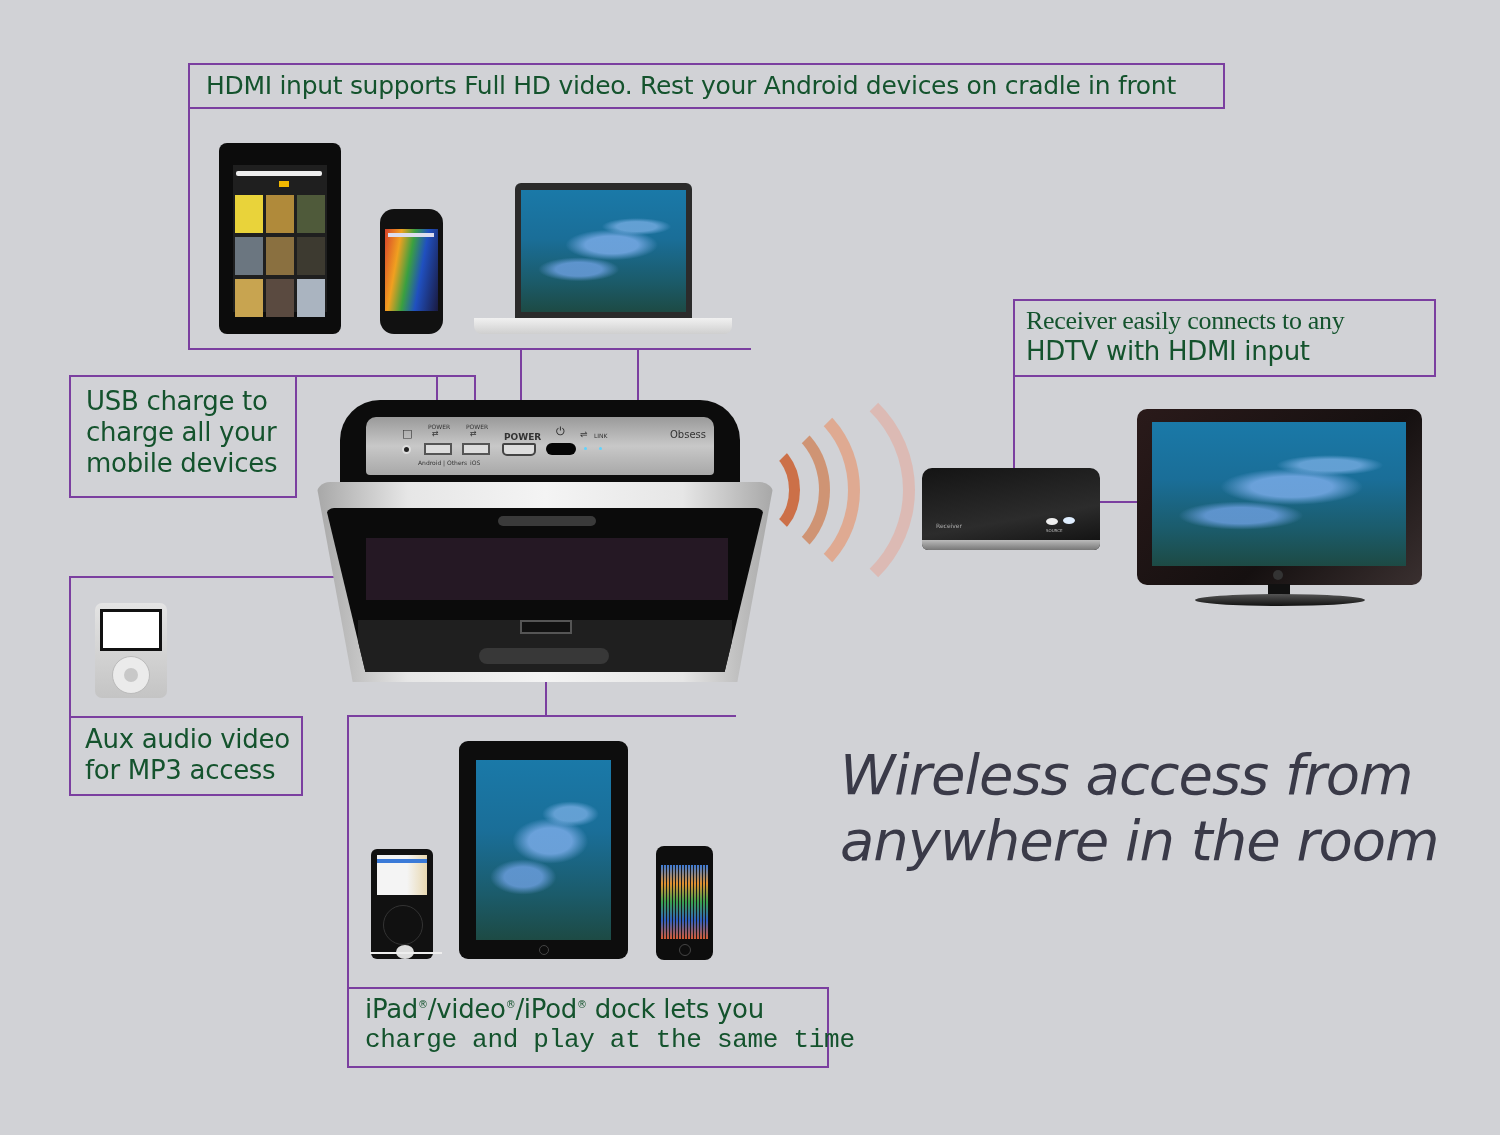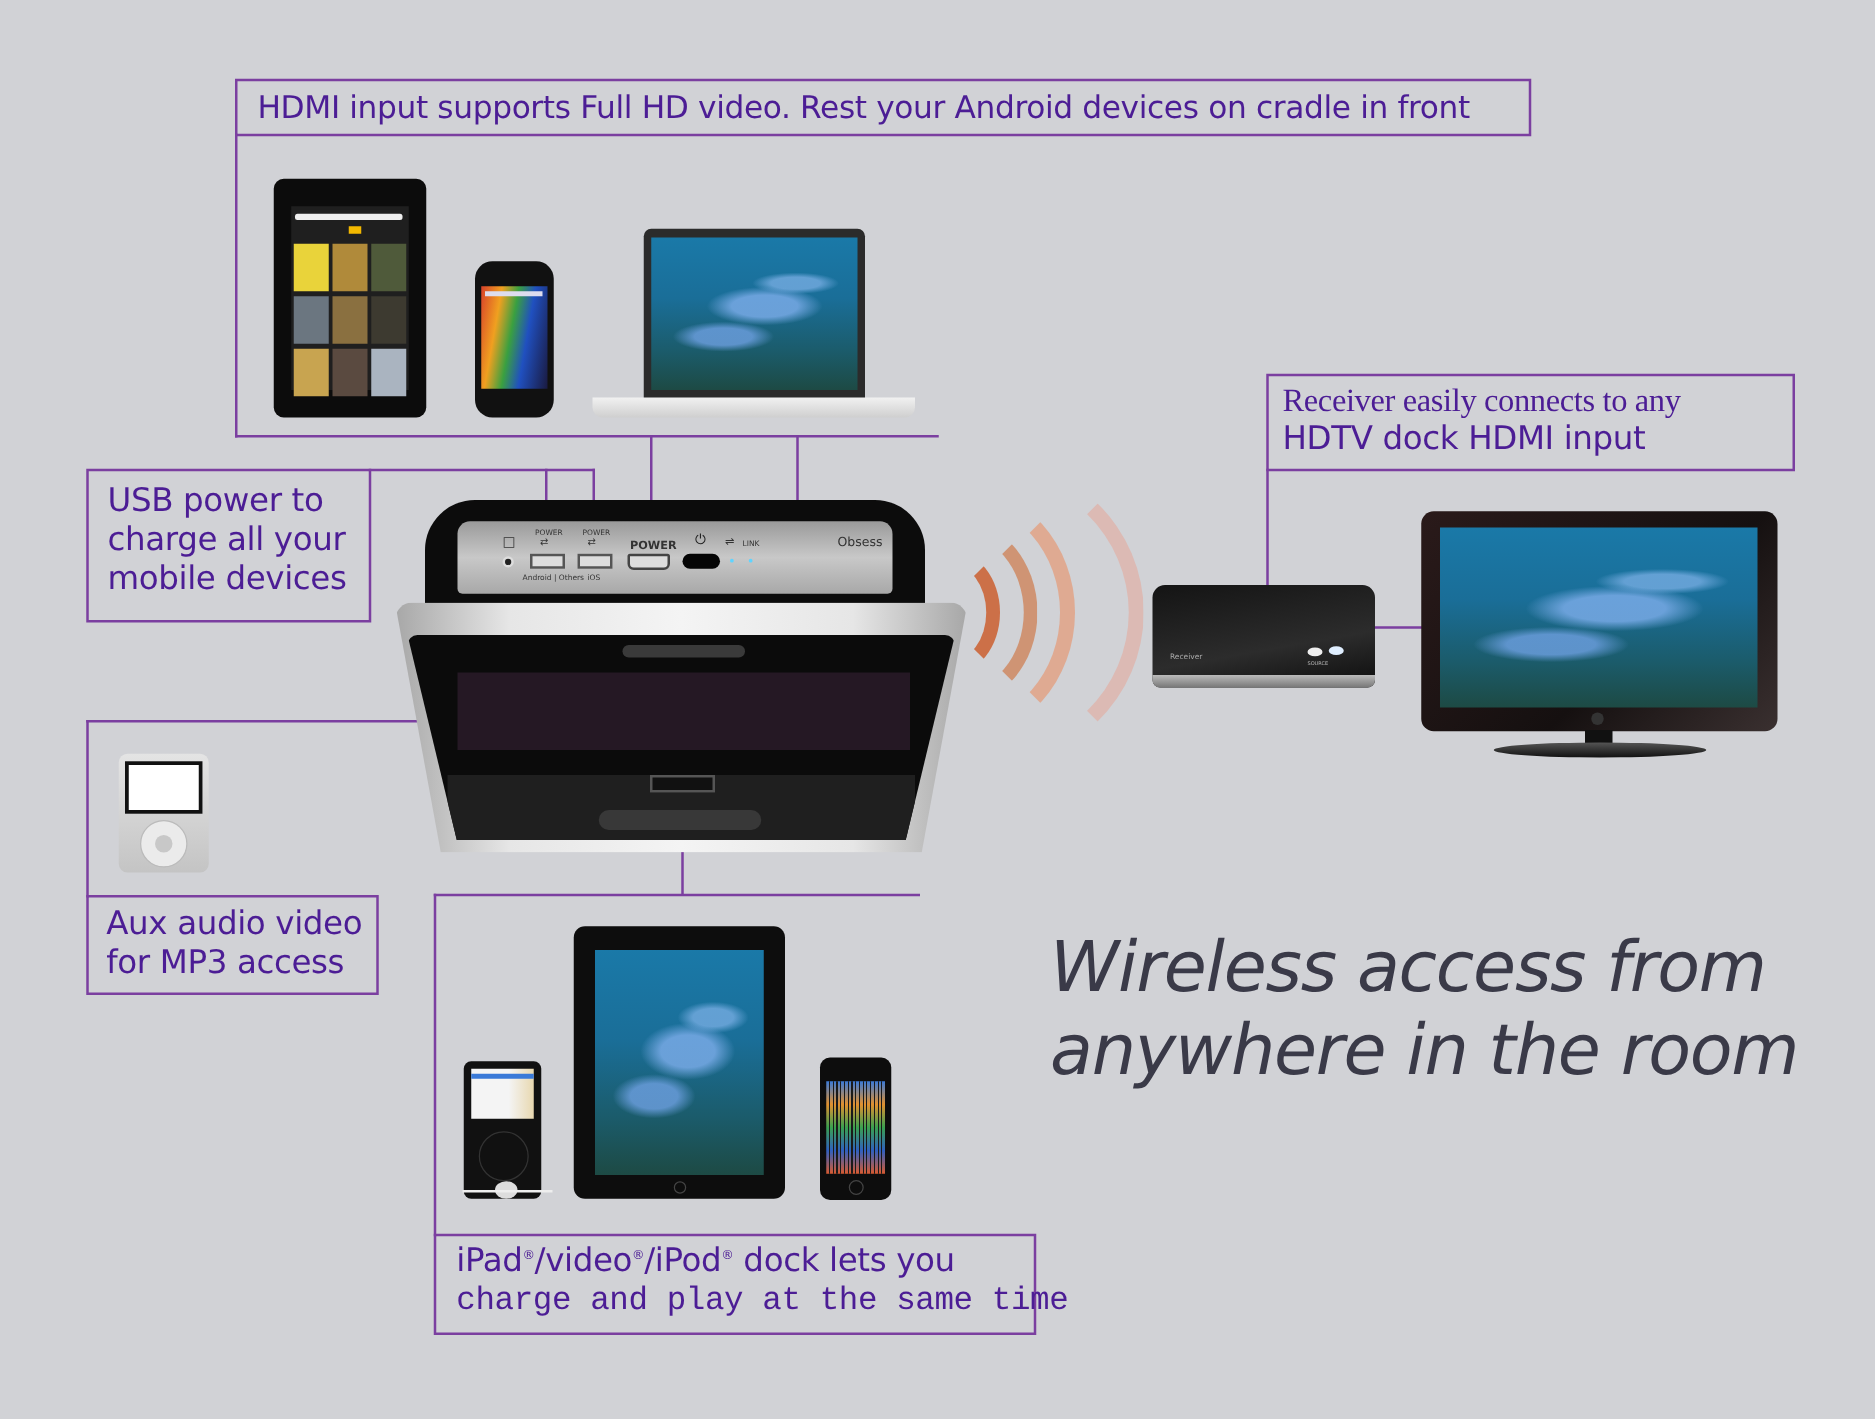--- a/index.html
+++ b/index.html
@@ -2,21 +2,21 @@
 <html><head>
 <meta charset="utf-8">
 <style>
   html,body{margin:0;padding:0;}
   body{width:1500px;height:1135px;background:#d1d2d6;position:relative;overflow:hidden;font-family:"DejaVu Sans","Liberation Sans",sans-serif;color:#3a3a48;}
   .abs{position:absolute;}
   .box{position:absolute;border:2px solid #7b3fa0;box-sizing:border-box;}
   .hl{position:absolute;height:2px;background:#7b3fa0;}
   .vl{position:absolute;width:2px;background:#7b3fa0;}
   .dot{position:absolute;width:6px;height:8px;background:#7b3fa0;}
-  .label{position:absolute;font-size:26px;line-height:31px;color:#4c1d95;letter-spacing:-0.3px;white-space:nowrap;}
+  .label{position:absolute;font-size:26px;line-height:31px;color:#14532d;letter-spacing:-0.3px;white-space:nowrap;}
   .reg{font-size:10px;vertical-align:super;line-height:0;}
   .tagline{position:absolute;font-style:italic;font-size:56px;line-height:66px;color:#3a3a48;letter-spacing:-1px;white-space:nowrap;}
 
   
   .fishscreen{background:
     radial-gradient(ellipse 40% 18% at 55% 45%, rgba(120,170,230,.85) 0 40%, transparent 70%),
     radial-gradient(ellipse 35% 14% at 35% 65%, rgba(110,160,225,.8) 0 40%, transparent 70%),
     radial-gradient(ellipse 30% 10% at 70% 30%, rgba(130,180,235,.7) 0 40%, transparent 70%),
     linear-gradient(180deg,#1a79a8 0%,#1a6e98 40%,#1b5b6a 75%,#1d4a44 100%);}
 
@@ -45,21 +45,21 @@
 
 <div class="vl" style="left:188px;top:107px;height:243px;"></div>
 <div class="hl" style="left:188px;top:348px;width:563px;"></div>
 <div class="vl" style="left:520px;top:348px;height:70px;"></div>
 <div class="dot" style="left:518px;top:416px;"></div>
 <div class="vl" style="left:637px;top:348px;height:311px;"></div>
 <div class="hl" style="left:598px;top:657px;width:41px;"></div>
 <div class="dot" style="left:594px;top:654px;width:10px;"></div>
 
 <div class="box" style="left:69px;top:375px;width:228px;height:123px;"></div>
-<div class="label" style="left:86px;top:386px;">USB power to</div>
+<div class="label" style="left:86px;top:386px;">USB charge to</div>
 <div class="label" style="left:86px;top:417px;">charge all your</div>
 <div class="label" style="left:86px;top:448px;">mobile devices</div>
 <div class="hl" style="left:295px;top:375px;width:181px;"></div>
 <div class="vl" style="left:436px;top:375px;height:40px;"></div>
 <div class="vl" style="left:474px;top:375px;height:40px;"></div>
 <div class="dot" style="left:434px;top:412px;"></div>
 <div class="dot" style="left:472px;top:412px;"></div>
 
 <div class="box" style="left:69px;top:576px;width:2px;height:142px;border-width:0 0 0 2px;"></div>
 <div class="hl" style="left:69px;top:576px;width:340px;"></div>
@@ -74,21 +74,21 @@
 <div class="hl" style="left:347px;top:715px;width:389px;"></div>
 <div class="vl" style="left:347px;top:715px;height:274px;"></div>
 <div class="box" style="left:347px;top:987px;width:482px;height:81px;"></div>
 <div class="label" style="left:365px;top:994px;">
   <span>iPad</span><span class="reg">®</span><span>/video</span><span class="reg">®</span><span>/iPod</span><span class="reg">®</span><span style="white-space:pre;"> dock lets you</span>
 </div>
 <div class="label" style="left:365px;top:1025px;font-family:Liberation Mono, monospace;">charge and play at the same time</div>
 
 <div class="box" style="left:1013px;top:299px;width:423px;height:78px;"></div>
 <div class="label" style="left:1026px;top:305px;font-family:Liberation Serif, serif;">Receiver easily connects to any</div>
-<div class="label" style="left:1026px;top:336px;">HDTV dock HDMI input</div>
+<div class="label" style="left:1026px;top:336px;">HDTV with HDMI input</div>
 <div class="vl" style="left:1013px;top:375px;height:97px;"></div>
 <div class="hl" style="left:1098px;top:501px;width:42px;"></div>
 
 <div class="abs kindle" style="left:219px;top:143px;width:122px;height:191px;">
   <div class="scr">
     <div class="abs" style="left:3px;top:6px;width:86px;height:5px;background:#eee;border-radius:2px;"></div>
     <div class="abs" style="left:46px;top:16px;width:10px;height:6px;background:#f2b800;"></div>
     <div class="poster" style="left:2px;top:30px;background:#e9d33a;"></div>
     <div class="poster" style="left:33px;top:30px;background:#b08a3a;"></div>
     <div class="poster" style="left:64px;top:30px;background:#4f5a3a;"></div>

